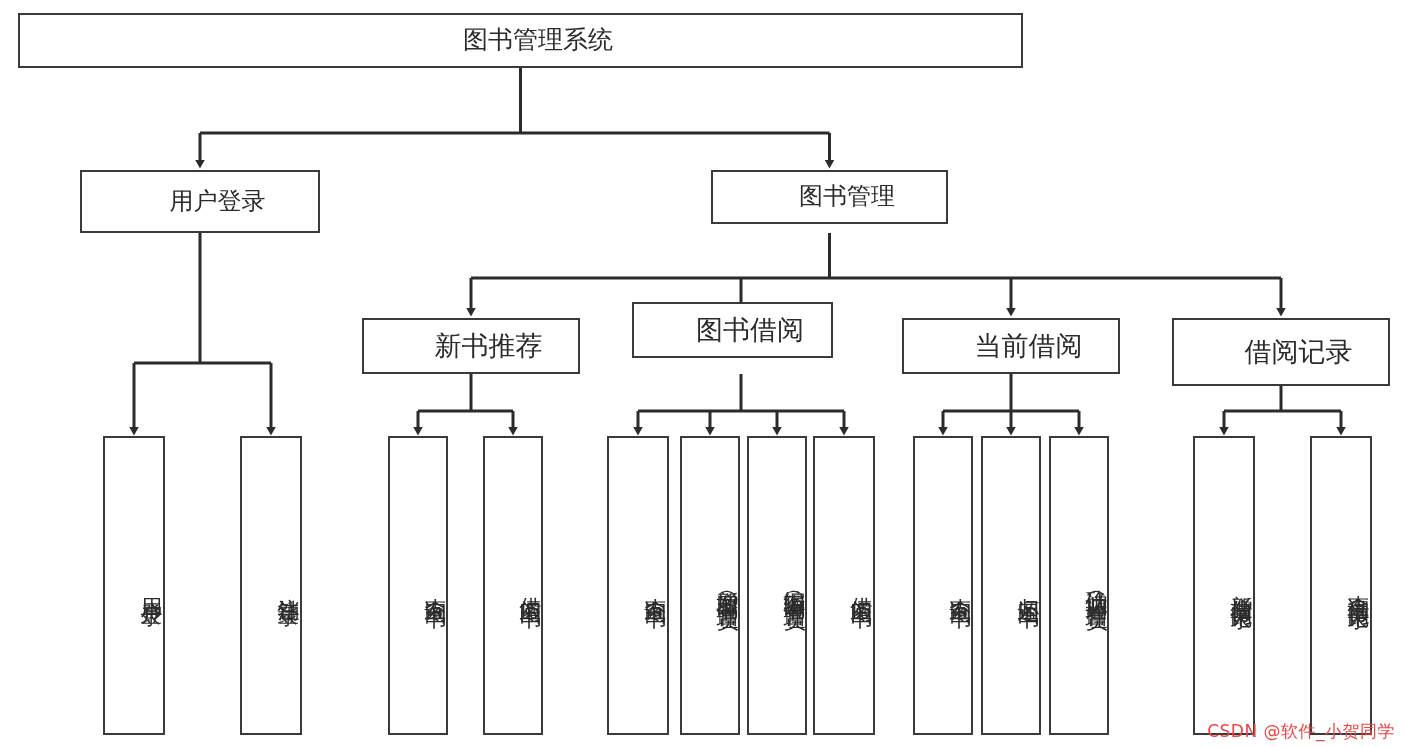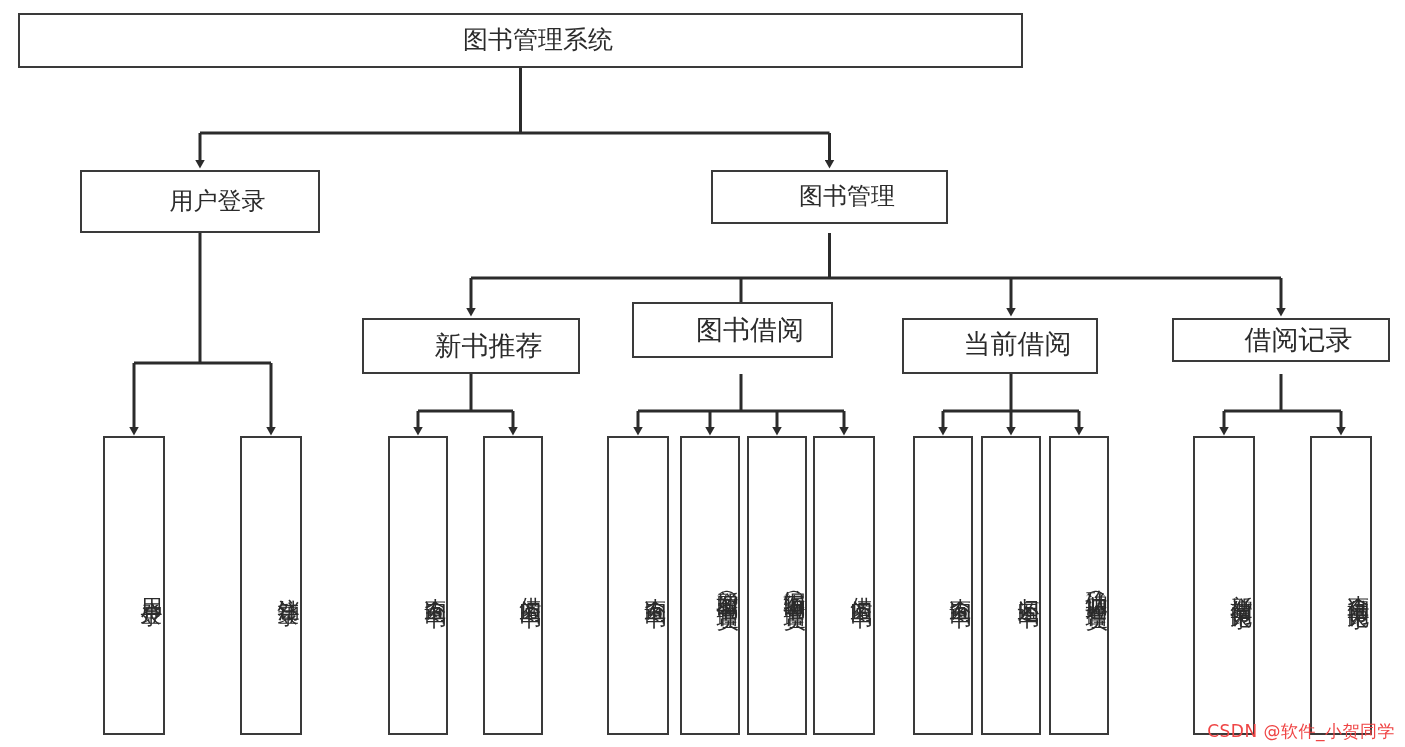--- a/index.html
+++ b/index.html
@@ -125,24 +125,24 @@
       </div>
       <div class="node level2" style="left: 711px; top: 170px; width: 237px; height: 54px;">
         <span class="label">图书管理</span>
       </div>
       <div class="node level3" style="left: 362px; top: 318px; width: 218px; height: 56px;">
         <span class="label">新书推荐</span>
       </div>
       <div class="node level3" style="left: 632px; top: 302px; width: 201px; height: 56px;">
         <span class="label">图书借阅</span>
       </div>
-      <div class="node level3" style="left: 902px; top: 318px; width: 196px; height: 56px; font-family: Liberation Mono, monospace;">
+      <div class="node level3" style="left: 902px; top: 318px; width: 218px; height: 56px;">
         <span class="label">当前借阅</span>
       </div>
-      <div class="node level3" style="left: 1172px; top: 318px; width: 218px; height: 44px;">
+      <div class="node level3" style="left: 1172px; top: 318px; width: 218px; height: 68px;">
         <span class="label">借阅记录</span>
       </div>
       <div class="node leaf" style="left: 103px; top: 436px; width: 62px; height: 299px;">
         <span class="label">用户登录</span>
       </div>
       <div class="node leaf" style="left: 240px; top: 436px; width: 62px; height: 299px;">
         <span class="label">注销登录</span>
       </div>
       <div class="node leaf" style="left: 388px; top: 436px; width: 60px; height: 299px;">
         <span class="label">查询图书</span>

